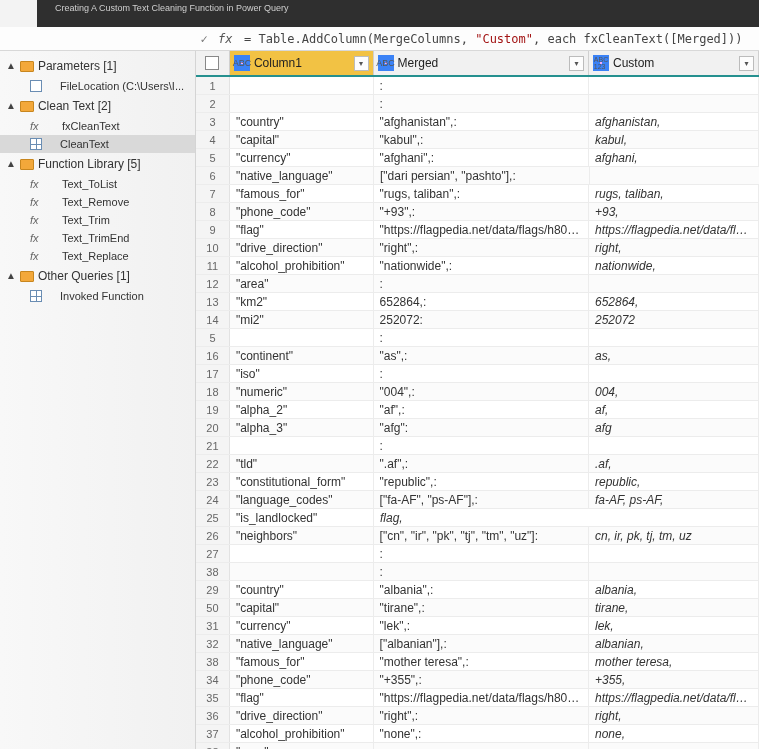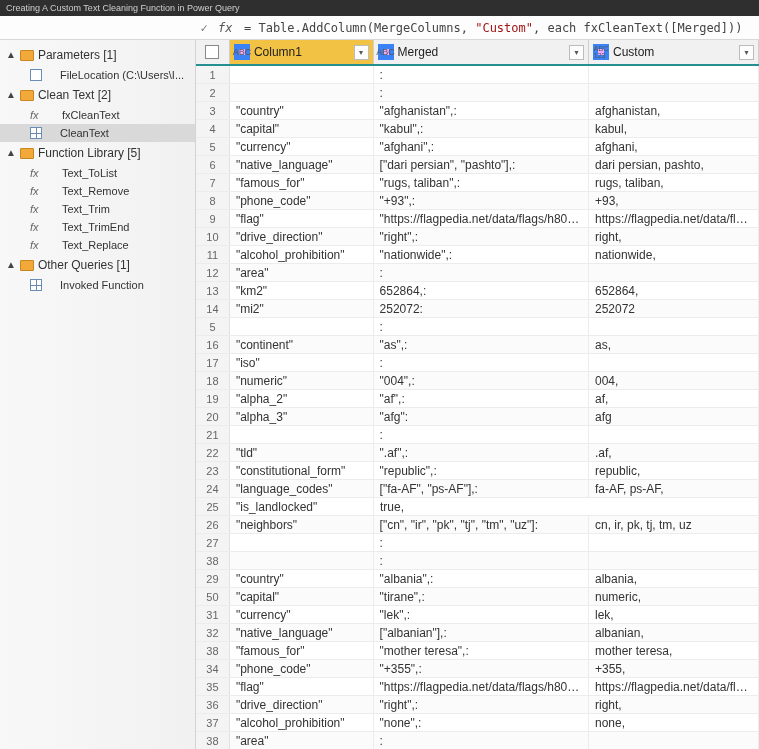--- a/index.html
+++ b/index.html
@@ -8,28 +8,29 @@
     font-family: "Segoe UI", Arial, sans-serif;
     font-size: 12px;
     color: #222;
     background: #f3f3f3;
     width: 759px;
     height: 749px;
     overflow: hidden;
   }
   .app { width: 759px; height: 749px; display: flex; flex-direction: column; }
   .titlebar {
-    height: 16px;
+    height: 27px;
     background: #2f2f2f;
     color: #cfcfcf;
     font-size: 9px;
-    padding: 2px 6px;
+    padding: 2px 18px;
     line-height: 12px;
     overflow: hidden;
     white-space: nowrap;
+    margin-left: 37px;
   }
   .formula-row {
     height: 24px;
     background: #fdfdfd;
     border-bottom: 1px solid #d8d8d8;
     display: flex;
     align-items: center;
     padding-left: 196px;
     gap: 6px;
     font-family: Consolas, monospace;
@@ -86,21 +87,21 @@
   .rownum-hd {
     width:34px; border-right:1px solid #d0d0d0; background:#f1f1f1;
     display:flex; align-items:center; justify-content:center;
   }
   .gut-icon { width:14px; height:14px; border:1px solid #888; background:#fff; }
   .col {
     border-right:1px solid #d0d0d0; display:flex; align-items:center;
     padding:0 4px; gap:4px; position:relative; font-size:12px;
   }
   .col .type-i {
-    width:16px; height:16px; border:5px solid #3b82f6; background:#f0abfc;
+    width:16px; height:16px; border:7px solid #3b82f6; background:#f0abfc;
     display:flex; align-items:center; justify-content:center;
     font-size:9px; color:#555; vertical-align:middle;
   }
   .col .dd {
     position:absolute; right:4px; top:5px; width:15px; height:15px;
     border:1px solid #bcbcbc; background:#fdfdfd;
     display:flex; align-items:center; justify-content:center;
     font-size:8px; color:#555;
   }
   .col.sel { background:#f2c244; }
@@ -117,21 +118,21 @@
     width:34px; text-align:center; color:#666; background:#f4f4f4;
     border-right:1px solid #e2e2e2; font-size:11px;
   }
   .row .c {
     border-right:1px solid #ececec; padding:0 6px;
     white-space:nowrap; overflow:hidden; text-overflow:ellipsis;
     color:#333;
   }
   .row .c1 { width:144px; }
   .row .c2 { width:216px; }
-  .row .c3 { flex:1; min-width:170px; }
+  .row .c3 { flex:1; min-width:170px;font-style:italic; }
 </style>
 </head>
 <body>
 
 <div class="app">
   <div class="titlebar">Creating A Custom Text Cleaning Function in Power Query</div>
 
   <div class="formula-row">
     <span class="fx-check">✓</span>
     <span class="fx-label">fx</span>
@@ -252,21 +253,20 @@
           <div class="row">
             <div class="rn">5</div>
             <div class="c c1">"currency"</div>
             <div class="c c2">"afghani",:</div>
             <div class="c c3">afghani,</div>
           </div>
           <div class="row">
             <div class="rn">6</div>
             <div class="c c1">"native_language"</div>
             <div class="c c2">["dari persian", "pashto"],:</div>
-            <div class="c c3">dari persian, pashto,</div>
           </div>
           <div class="row">
             <div class="rn">7</div>
             <div class="c c1">"famous_for"</div>
             <div class="c c2">"rugs, taliban",:</div>
             <div class="c c3">rugs, taliban,</div>
           </div>
           <div class="row">
             <div class="rn">8</div>
             <div class="c c1">"phone_code"</div>
@@ -365,21 +365,21 @@
           </div>
           <div class="row">
             <div class="rn">24</div>
             <div class="c c1">"language_codes"</div>
             <div class="c c2">["fa-AF", "ps-AF"],:</div>
             <div class="c c3">fa-AF, ps-AF,</div>
           </div>
           <div class="row">
             <div class="rn">25</div>
             <div class="c c1">"is_landlocked"</div>
-            <div class="c c3">true,</div>
+            <div class="c c3">flag,</div>
           </div>
           <div class="row">
             <div class="rn">26</div>
             <div class="c c1">"neighbors"</div>
             <div class="c c2">["cn", "ir", "pk", "tj", "tm", "uz"]:</div>
             <div class="c c3">cn, ir, pk, tj, tm, uz</div>
           </div>
           <div class="row">
             <div class="rn">27</div>
             <div class="c c1"></div>
@@ -395,21 +395,21 @@
           <div class="row">
             <div class="rn">29</div>
             <div class="c c1">"country"</div>
             <div class="c c2">"albania",:</div>
             <div class="c c3">albania,</div>
           </div>
           <div class="row">
             <div class="rn">50</div>
             <div class="c c1">"capital"</div>
             <div class="c c2">"tirane",:</div>
-            <div class="c c3">numeric,</div>
+            <div class="c c3">tirane,</div>
           </div>
           <div class="row">
             <div class="rn">31</div>
             <div class="c c1">"currency"</div>
             <div class="c c2">"lek",:</div>
             <div class="c c3">lek,</div>
           </div>
           <div class="row">
             <div class="rn">32</div>
             <div class="c c1">"native_language"</div>

